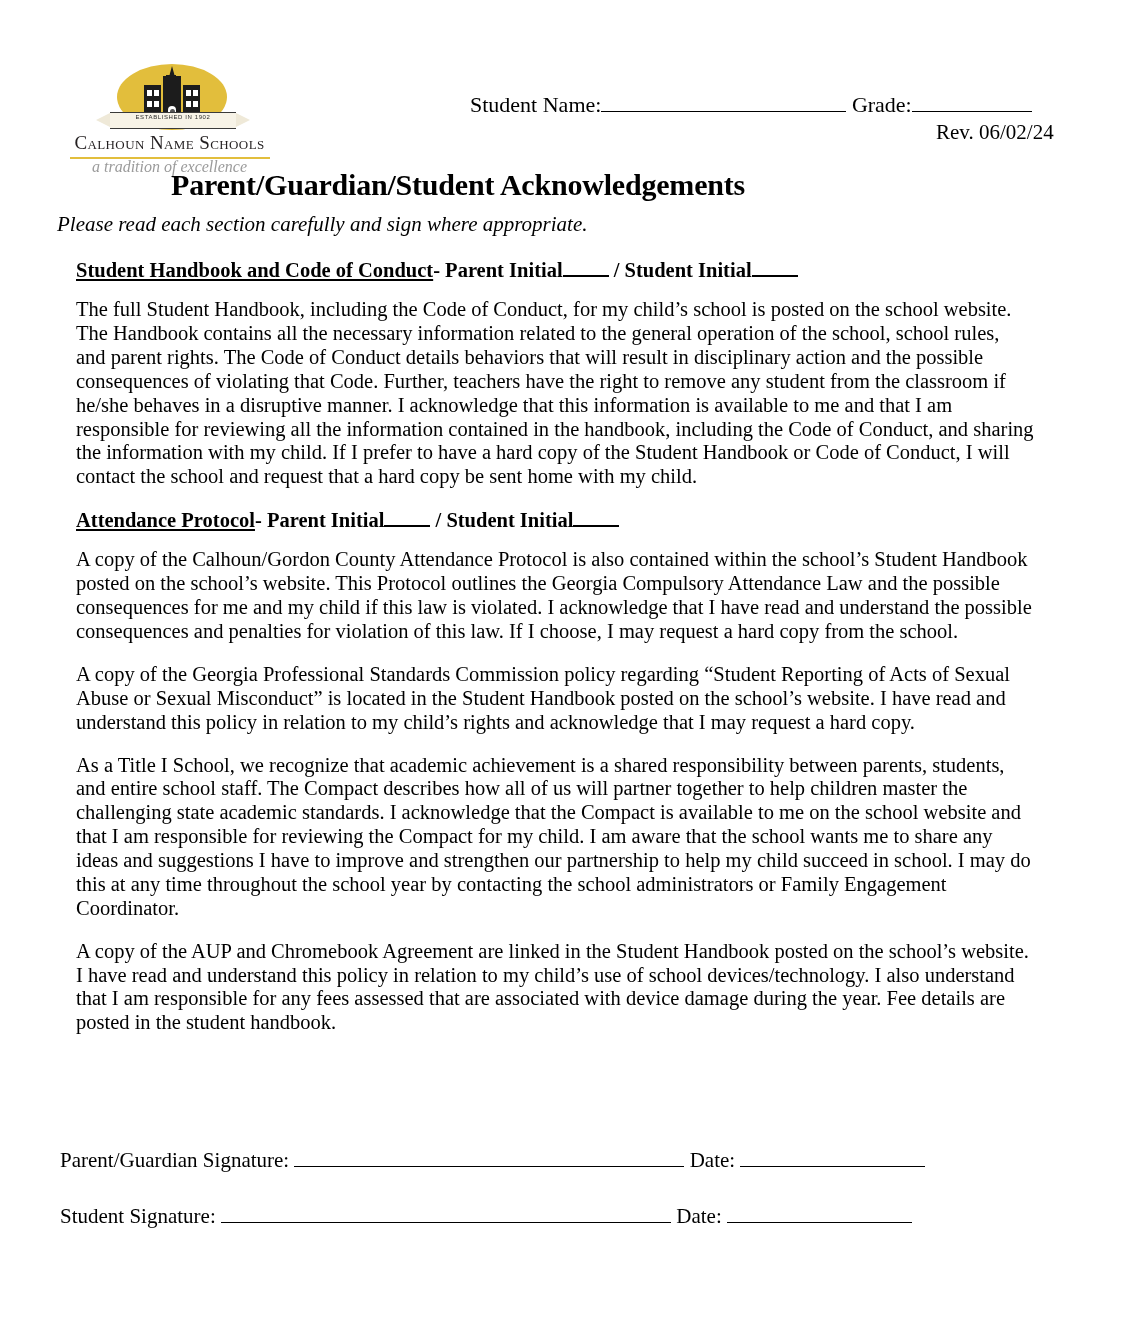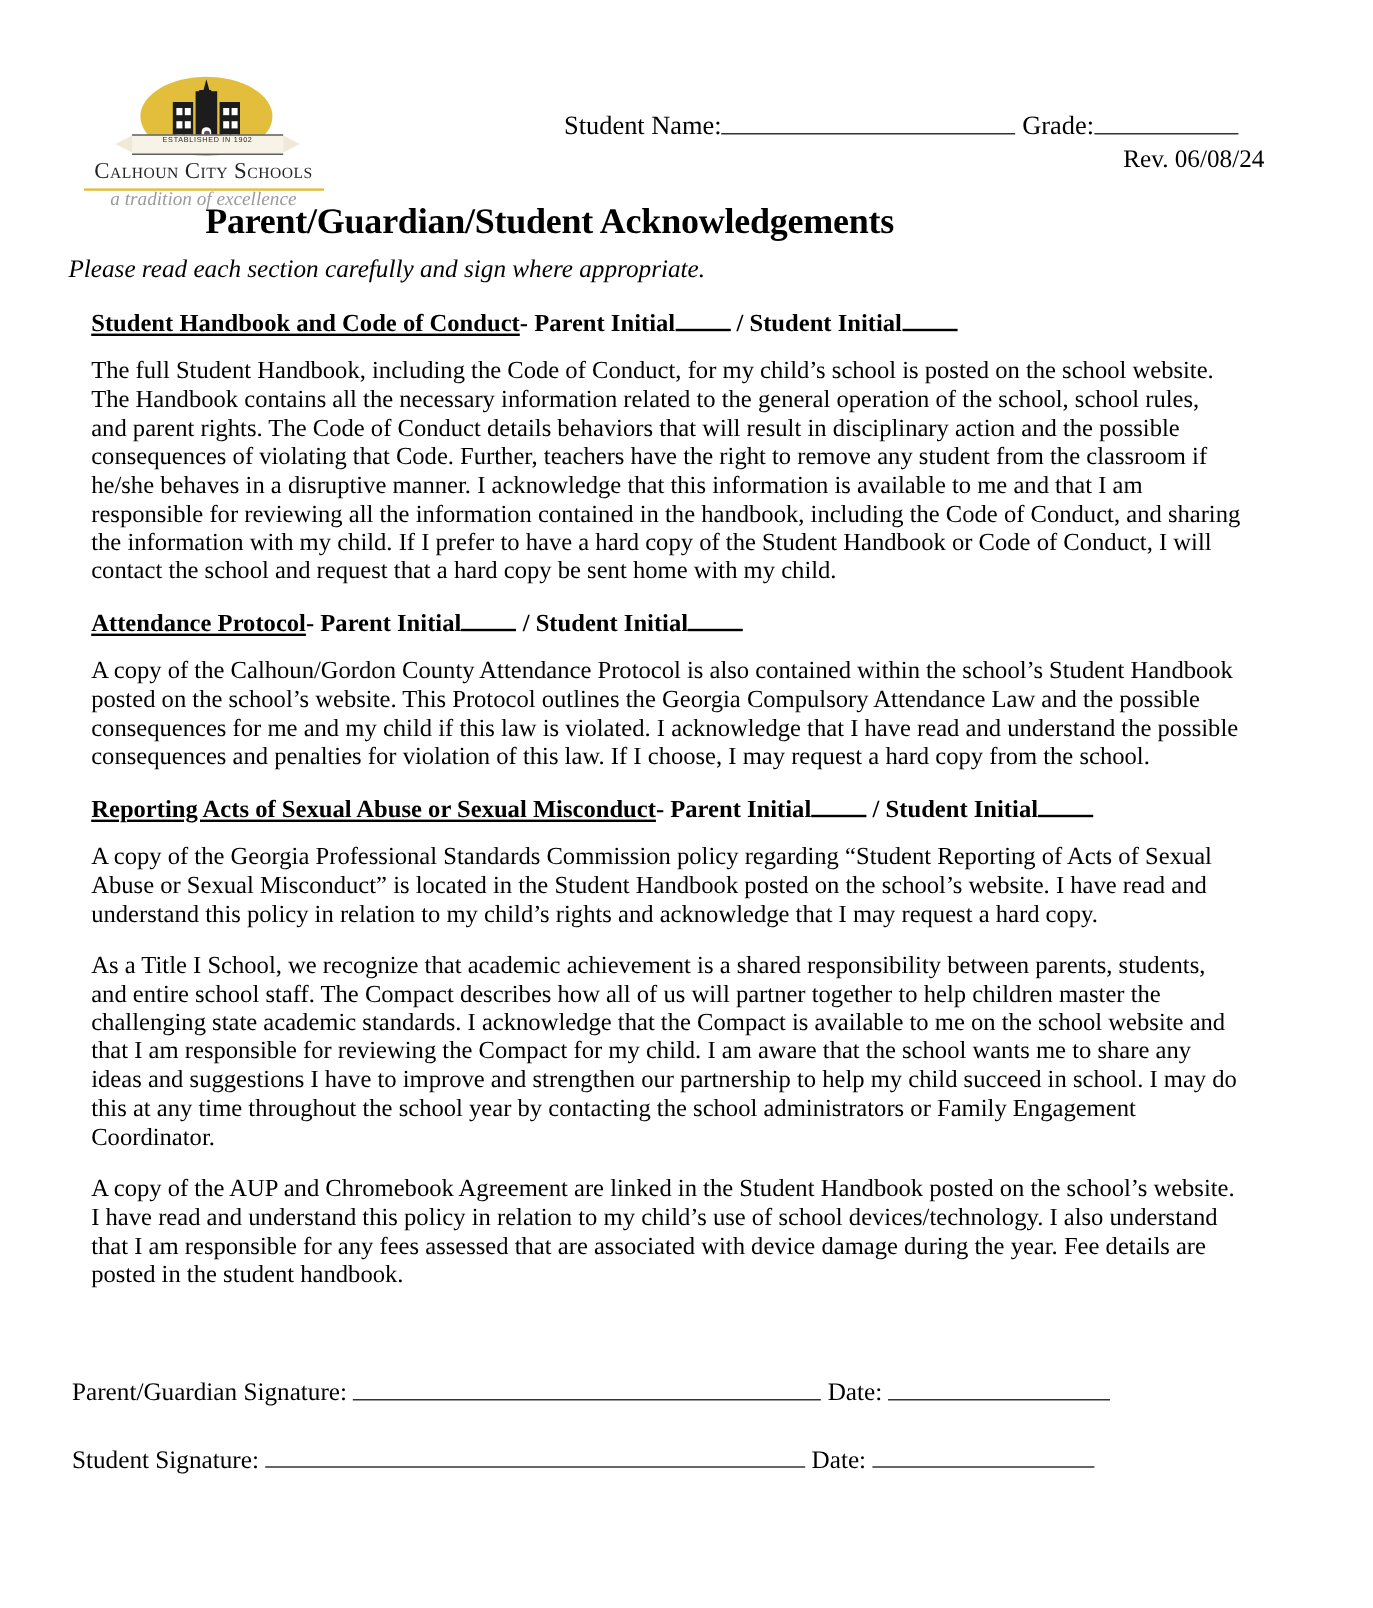--- a/index.html
+++ b/index.html
@@ -313,47 +313,46 @@
             <div class="lb-win" style="left:10px;top:27px;"></div>
           </div>
           <div class="lb-door"></div>
           <div class="lb-door-in"></div>
         </div>
         <div class="banner-tail-l"></div>
         <div class="banner-tail-r"></div>
         <div class="logo-banner"></div>
         <div class="logo-banner-text">ESTABLISHED IN 1902</div>
       </div>
-      <div class="logo-name">Calhoun City Schools</div>
+      <div class="logo-name">Calhoun Name Schools</div>
       <div class="logo-rule"></div>
       <div class="logo-tagline">a tradition of excellence</div>
     </div>
 
     <div class="student-line">
       <span>Student Name:</span><span class="blank blank-name"></span>
       <span>Grade:</span><span class="blank blank-grade"></span>
     </div>
 
-    <div class="rev-line">Rev. 06/08/24</div>
+    <div class="rev-line">Rev. 06/02/24</div>
   </div>
 
   <div class="doc-title">Parent/Guardian/Student Acknowledgements</div>
   <div class="doc-subtitle">Please read each section carefully and sign where appropriate.</div>
 
   <div class="content">
       <div class="section">
         <p class="sec-head"><span class="ul">Student Handbook and Code of Conduct</span><span>- Parent Initial</span><span class="initial-blank"></span><span> / </span><span>Student Initial</span><span class="initial-blank"></span></p>
         <p class="sec-body">The full Student Handbook, including the Code of Conduct, for my child’s school is posted on the school website. The Handbook contains all the necessary information related to the general operation of the school, school rules, and parent rights. The Code of Conduct details behaviors that will result in disciplinary action and the possible consequences of violating that Code. Further, teachers have the right to remove any student from the classroom if he/she behaves in a disruptive manner. I acknowledge that this information is available to me and that I am responsible for reviewing all the information contained in the handbook, including the Code of Conduct, and sharing the information with my child. If I prefer to have a hard copy of the Student Handbook or Code of Conduct, I will contact the school and request that a hard copy be sent home with my child.</p>
       </div>
       <div class="section">
         <p class="sec-head"><span class="ul">Attendance Protocol</span><span>- Parent Initial</span><span class="initial-blank"></span><span> / </span><span>Student Initial</span><span class="initial-blank"></span></p>
         <p class="sec-body">A copy of the Calhoun/Gordon County Attendance Protocol is also contained within the school’s Student Handbook posted on the school’s website. This Protocol outlines the Georgia Compulsory Attendance Law and the possible consequences for me and my child if this law is violated. I acknowledge that I have read and understand the possible consequences and penalties for violation of this law. If I choose, I may request a hard copy from the school.</p>
       </div>
       <div class="section">
-        <p class="sec-head"><span class="ul">Reporting Acts of Sexual Abuse or Sexual Misconduct</span><span>- Parent Initial</span><span class="initial-blank"></span><span> / </span><span>Student Initial</span><span class="initial-blank"></span></p>
         <p class="sec-body">A copy of the Georgia Professional Standards Commission policy regarding “Student Reporting of Acts of Sexual Abuse or Sexual Misconduct” is located in the Student Handbook posted on the school’s website. I have read and understand this policy in relation to my child’s rights and acknowledge that I may request a hard copy.</p>
       </div>
       <div class="section">
         <p class="sec-body">As a Title I School, we recognize that academic achievement is a shared responsibility between parents, students, and entire school staff. The Compact describes how all of us will partner together to help children master the challenging state academic standards. I acknowledge that the Compact is available to me on the school website and that I am responsible for reviewing the Compact for my child. I am aware that the school wants me to share any ideas and suggestions I have to improve and strengthen our partnership to help my child succeed in school. I may do this at any time throughout the school year by contacting the school administrators or Family Engagement Coordinator.</p>
       </div>
       <div class="section">
         <p class="sec-body">A copy of the AUP and Chromebook Agreement are linked in the Student Handbook posted on the school’s website. I have read and understand this policy in relation to my child’s use of school devices/technology. I also understand that I am responsible for any fees assessed that are associated with device damage during the year. Fee details are posted in the student handbook.</p>
       </div>
     </div>
 

